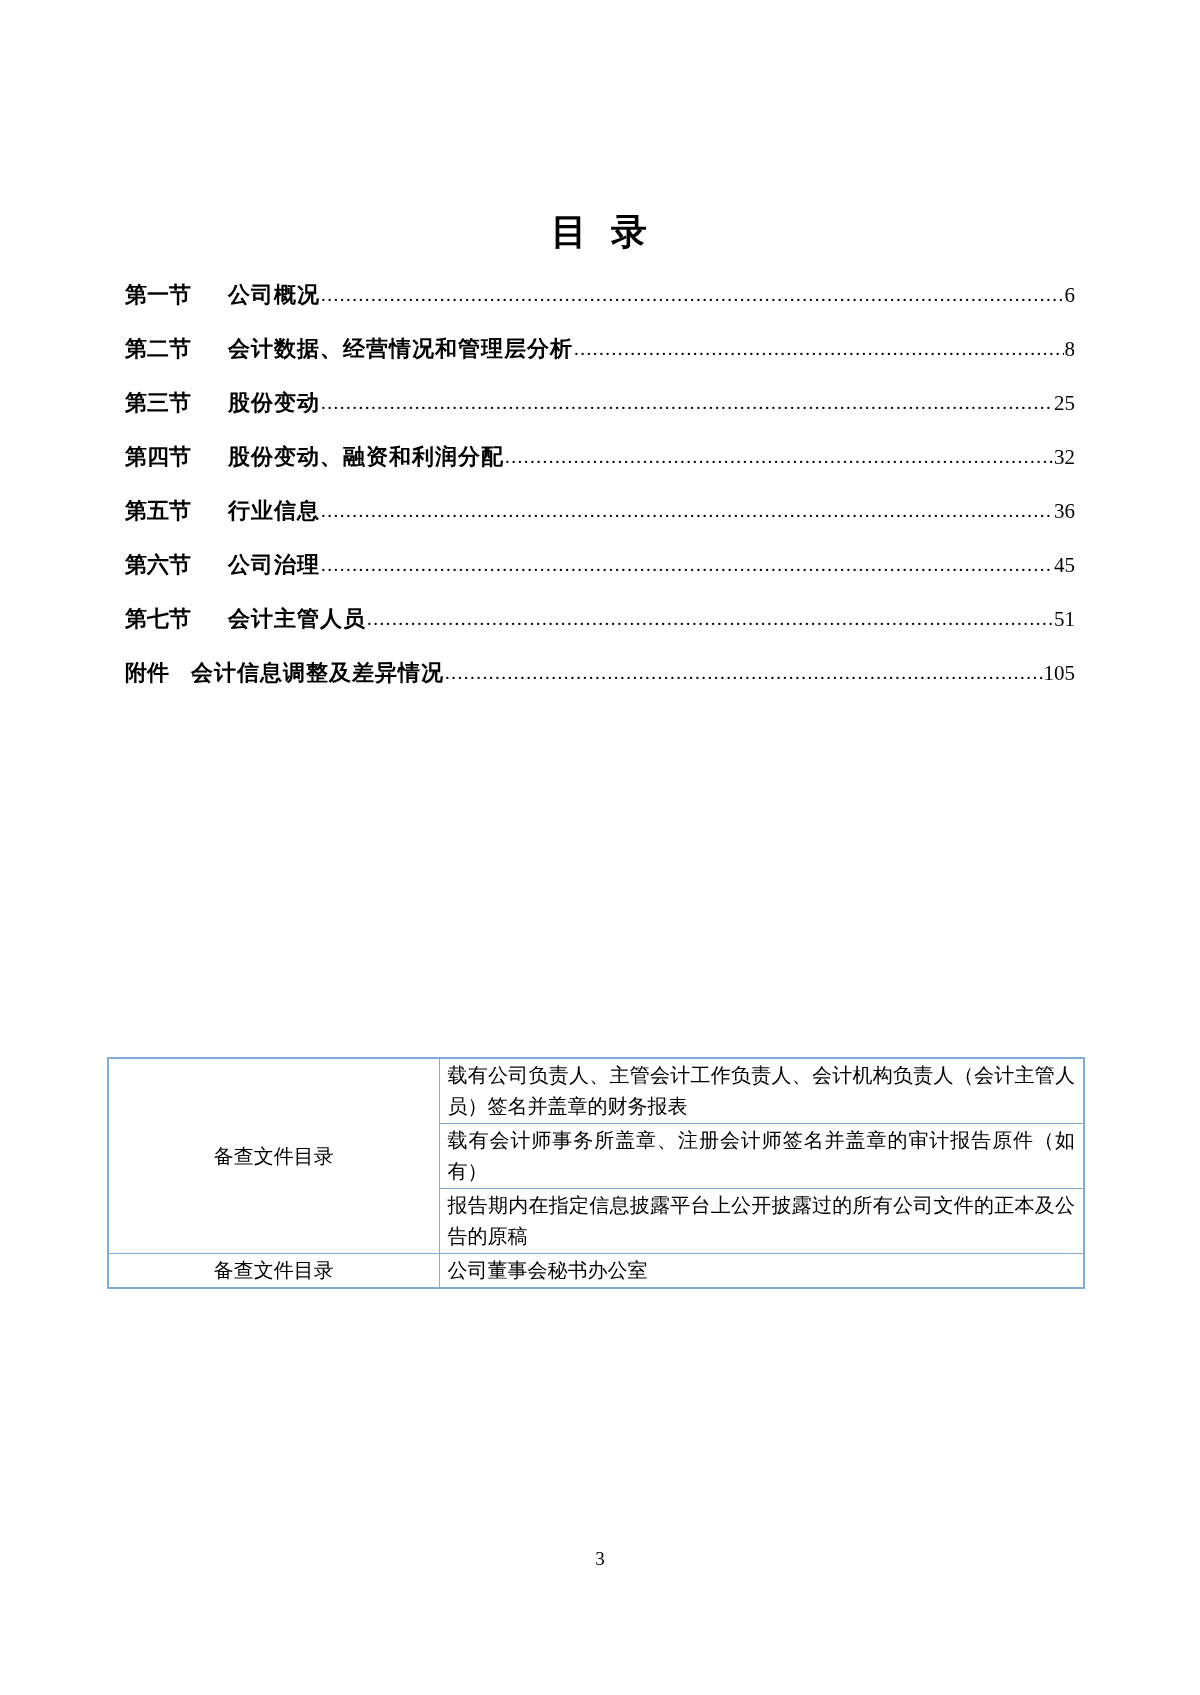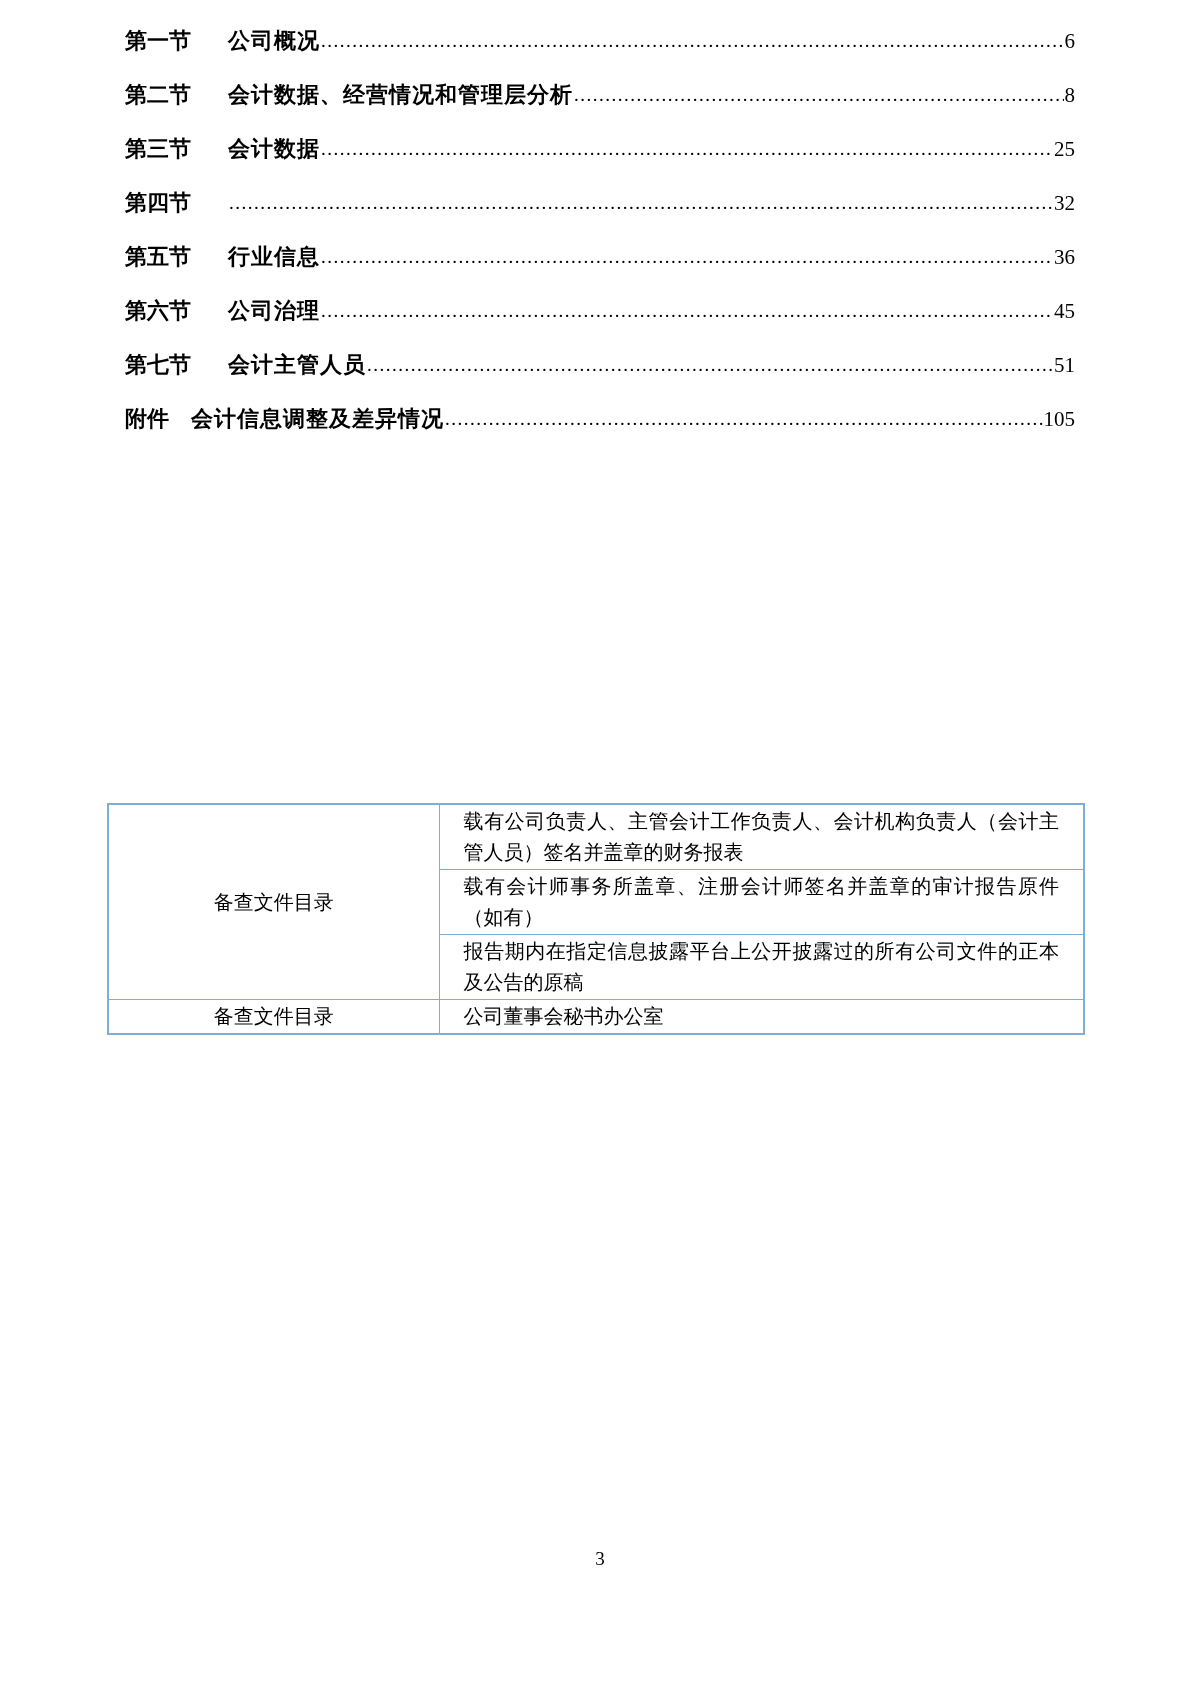--- a/index.html
+++ b/index.html
@@ -77,21 +77,21 @@
     line-height: 31px;
   }
   .ref-table { border: 2px solid #7EADD9; }
   .ref-table td.hdr {
     width: 306px;
     text-align: center;
   }
   .ref-table td.val {
     width: 596px;
     text-align: justify;
-    padding: 1px 24px;
+    padding: 1px 8px;
   }
   .row-tall  { height: 63px; }
   .row-short { height: 33px; }
   .row-tall2 { height: 65px; }
   .row-last  { height: 30px; }
   
   .footer {
     position: absolute;
     left: 0;
     top: 1548px;
@@ -99,42 +99,44 @@
     text-align: center;
     font-size: 19px;
     font-weight: normal;
   }
 </style>
 </head>
 <body>
 
 <div class="page">
 
+  <div class="doc-title">目  录</div>
 
   <ul class="toc">
     <li>
       <span class="toc-label">第一节</span>
       <span class="toc-title">公司概况</span>
       <span class="leader">....................................................................................................................................................................................................................................................................</span>
       <span class="toc-page">6</span>
     </li>
     <li>
       <span class="toc-label">第二节</span>
       <span class="toc-title">会计数据、经营情况和管理层分析</span>
       <span class="leader">....................................................................................................................................................................................................................................................................</span>
       <span class="toc-page">8</span>
     </li>
     <li>
       <span class="toc-label">第三节</span>
-      <span class="toc-title">会计数据</span>
+      <span class="toc-title">股份变动</span>
       <span class="leader">....................................................................................................................................................................................................................................................................</span>
       <span class="toc-page">25</span>
     </li>
     <li>
       <span class="toc-label">第四节</span>
+      <span class="toc-title">股份变动、融资和利润分配</span>
       <span class="leader">....................................................................................................................................................................................................................................................................</span>
       <span class="toc-page">32</span>
     </li>
     <li>
       <span class="toc-label">第五节</span>
       <span class="toc-title">行业信息</span>
       <span class="leader">....................................................................................................................................................................................................................................................................</span>
       <span class="toc-page">36</span>
     </li>
     <li>

